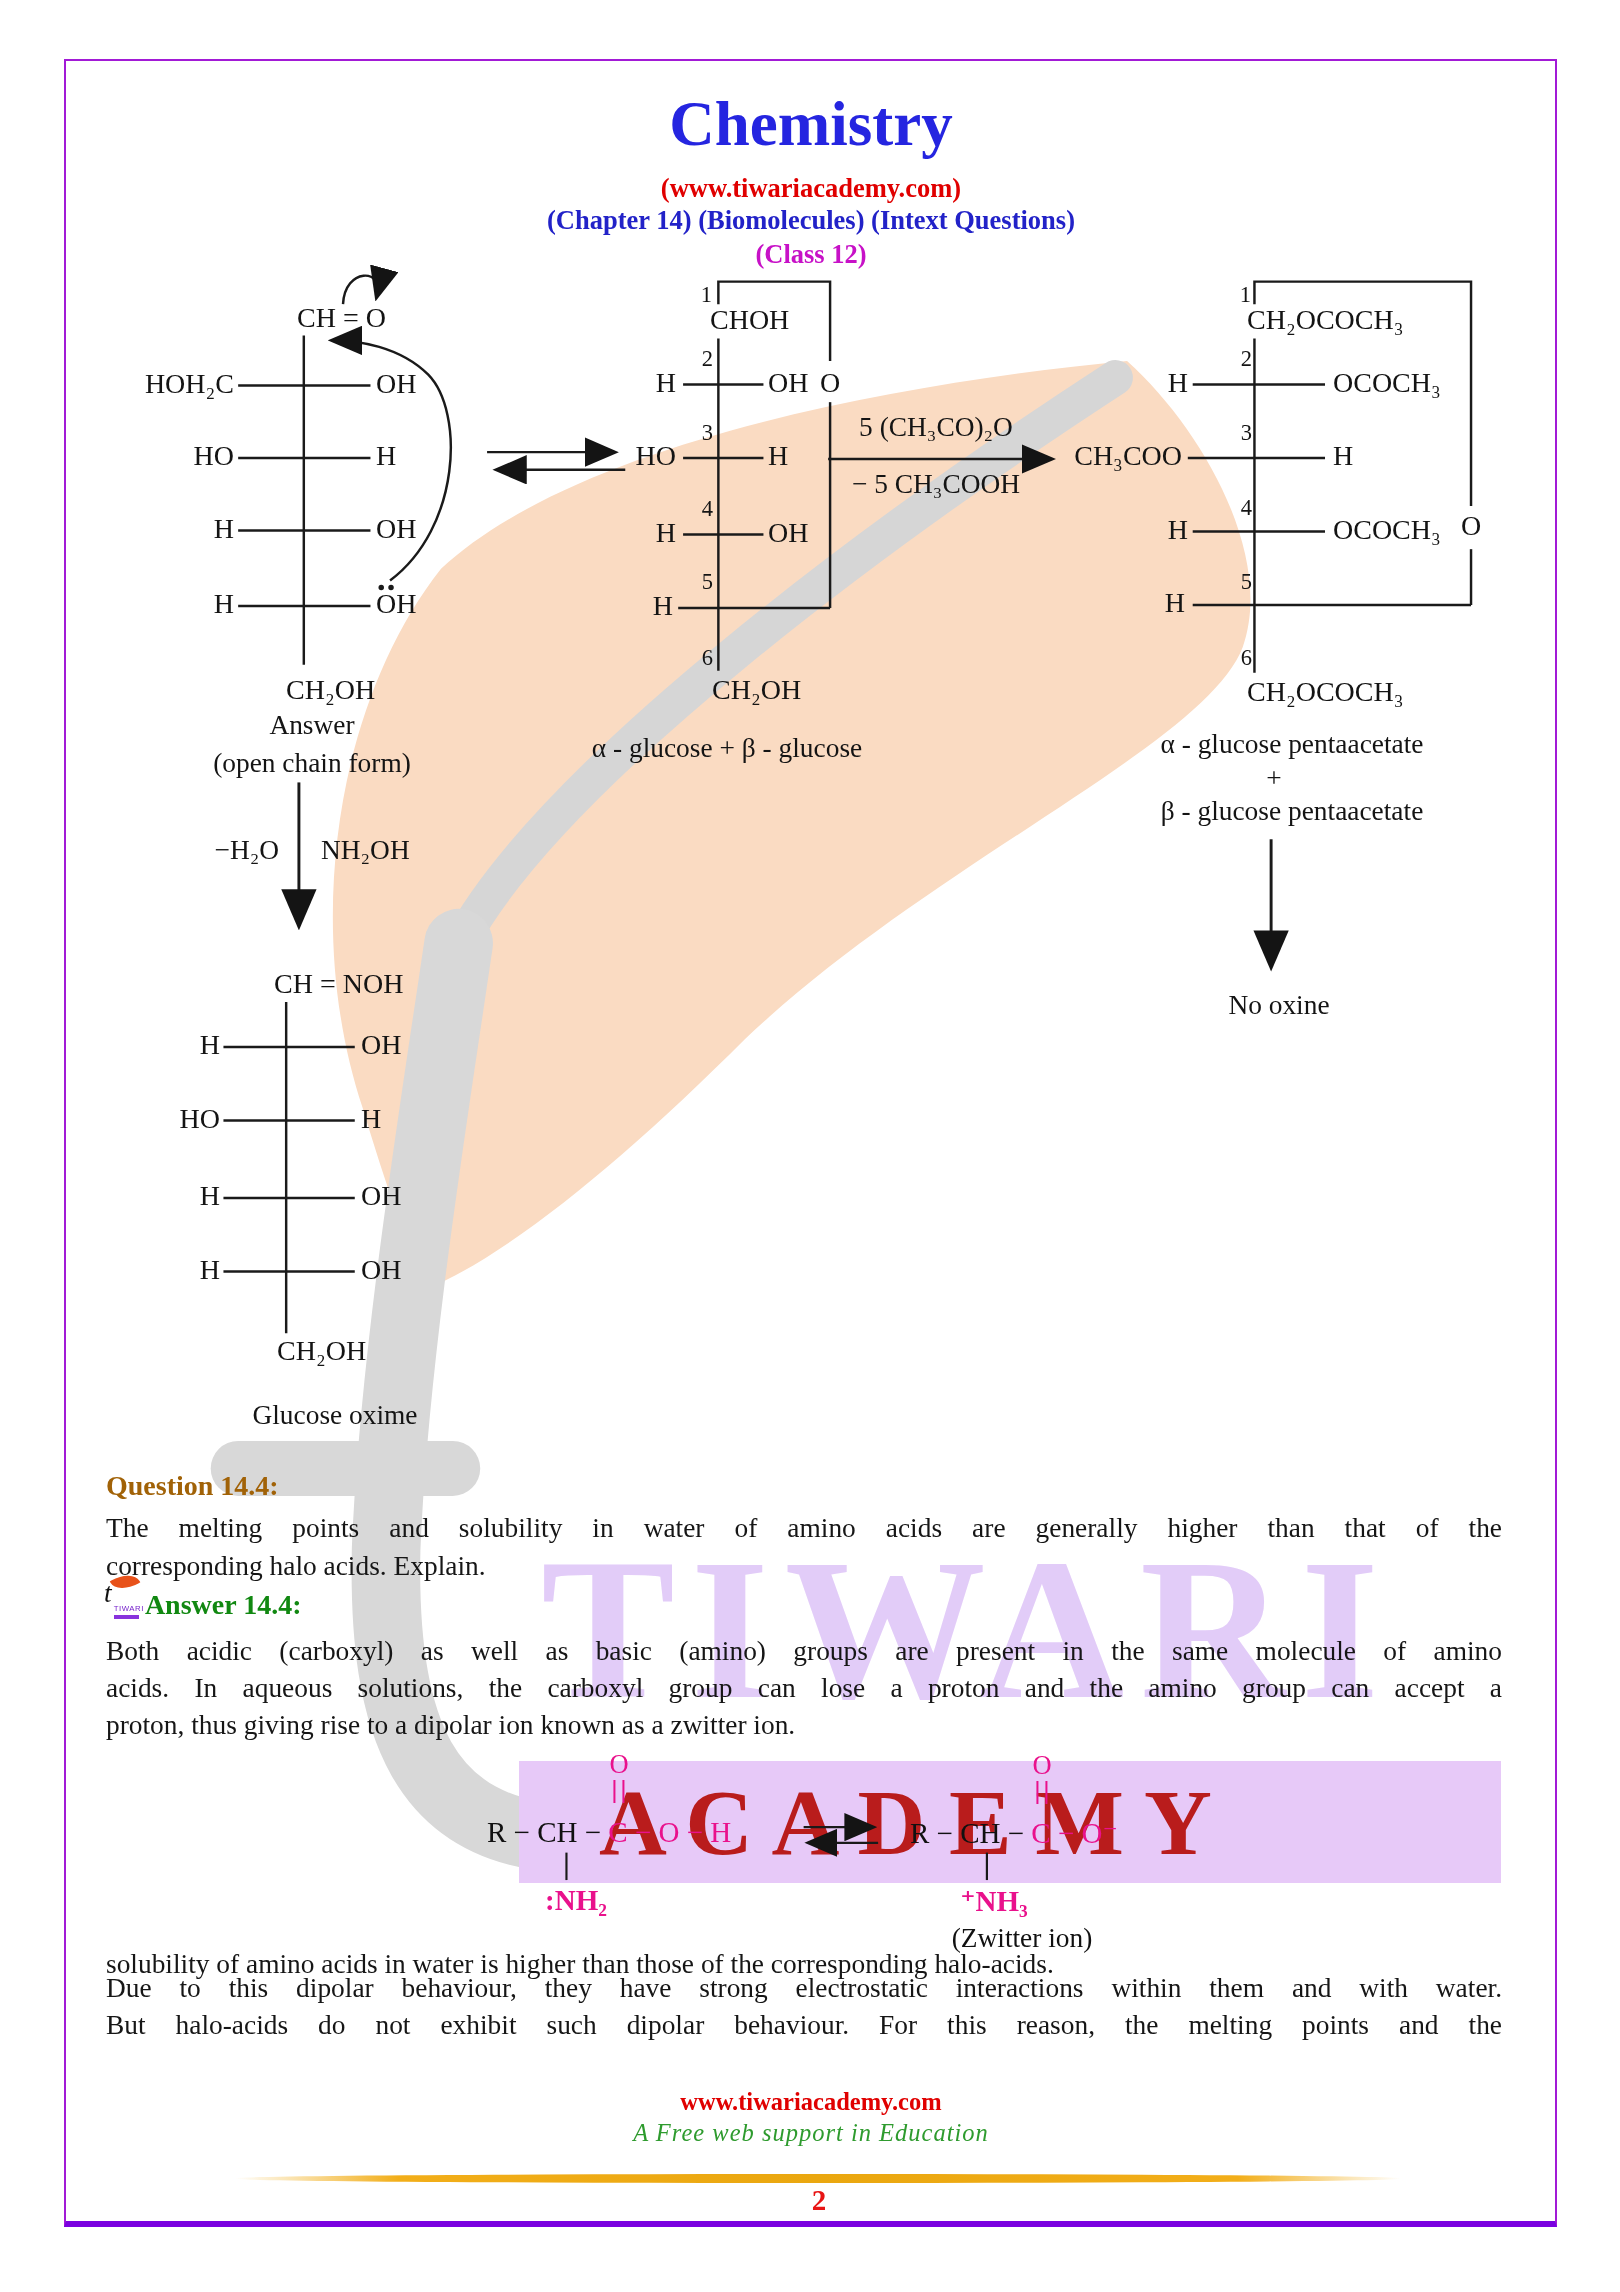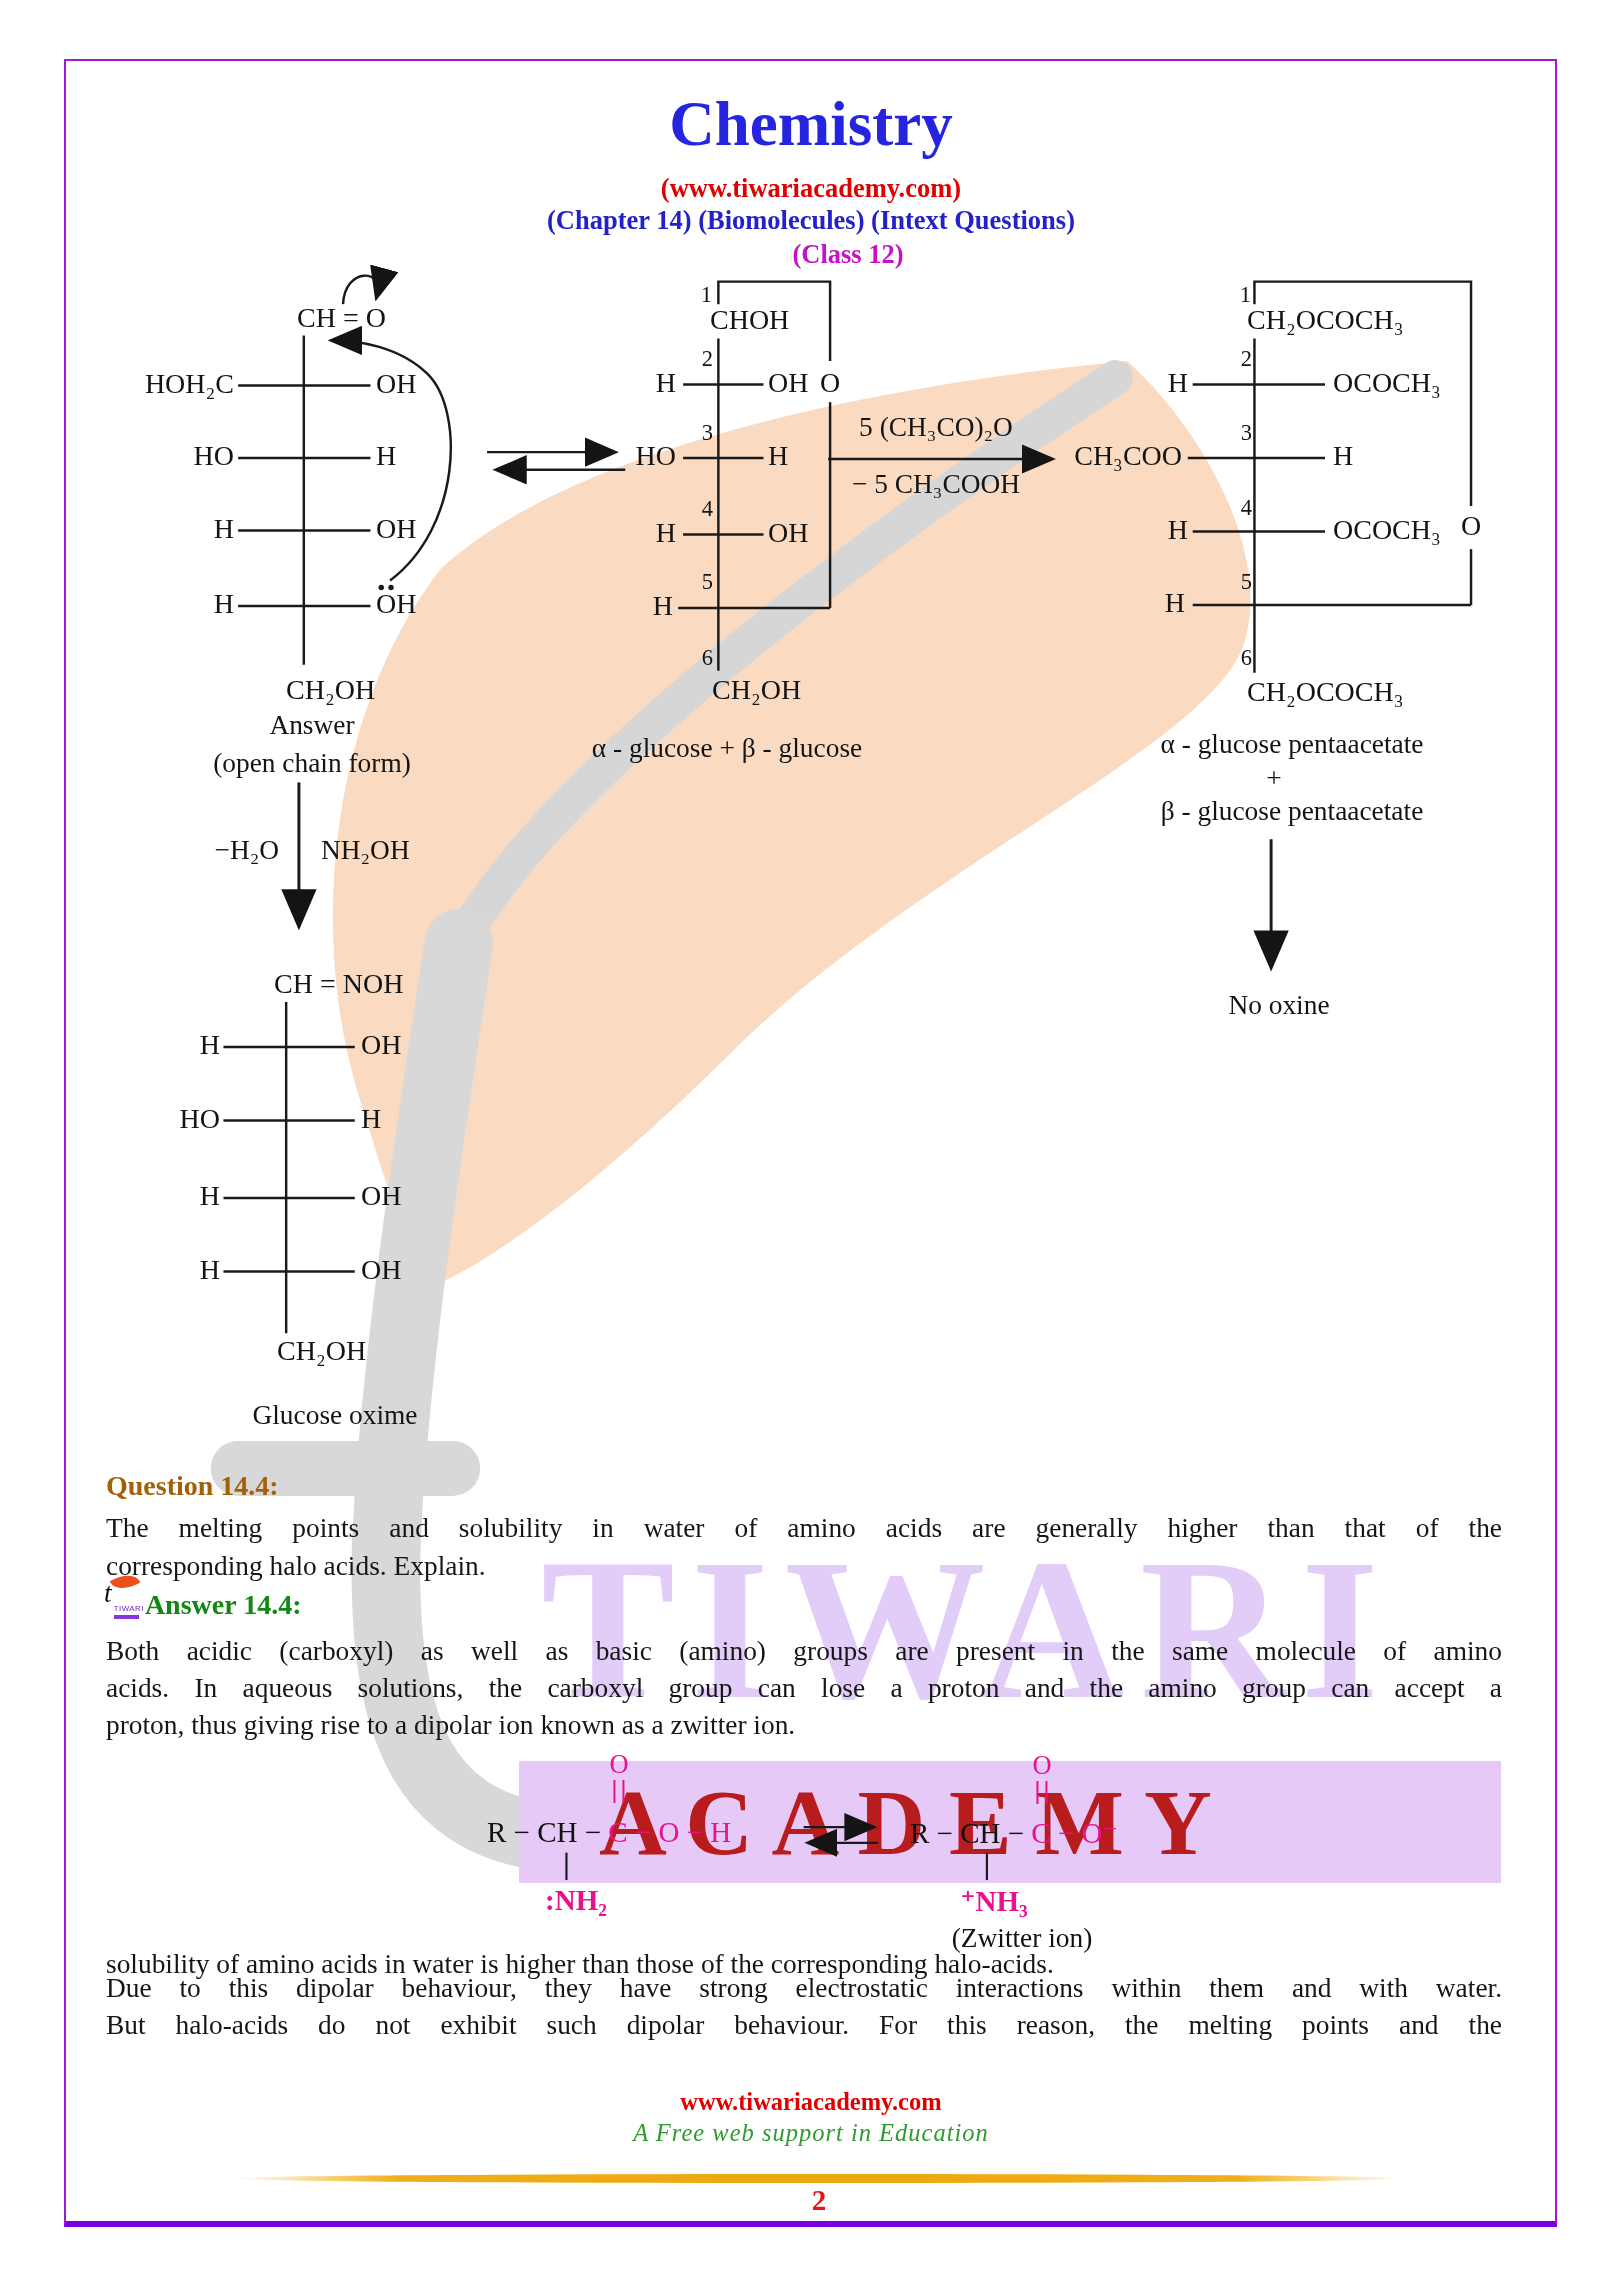--- a/index.html
+++ b/index.html
@@ -21,21 +21,21 @@
   .num{font-size:22.5px;}
   .cap{font-size:27.4px;}
   svg.overlay{position:absolute;left:0;top:0;z-index:2;pointer-events:none;}
   
   .h-title{position:absolute;left:811px;top:90px;transform:translateX(-50%);font-size:63px;line-height:1.1;
            font-weight:bold;color:#2525e0;z-index:2;white-space:nowrap;}
   .h-line{position:absolute;transform:translateX(-50%);left:811px;font-size:26.5px;font-weight:bold;
           white-space:nowrap;z-index:2;}
   .h-site{top:173px;color:#e00000;}
   .h-sub{top:205px;color:#2222c8;}
-  .h-class{top:239px;color:#c711c7;margin-left:37px;}
+  .h-class{top:239px;color:#c711c7;}
   
   .para{position:absolute;left:106px;width:1396px;font-size:27.4px;line-height:1.32;color:#161616;z-index:2;}
   .just{text-align:justify;text-align-last:justify;}
   .q-head{position:absolute;left:106px;top:1470px;font-size:28px;font-weight:bold;color:#a16207;z-index:2;}
   .ans-row{position:absolute;left:104px;top:1574px;display:flex;align-items:flex-end;z-index:2;}
   .a-head{font-size:28px;font-weight:bold;color:#118811;margin-left:3.9px;}
   
   .logo{position:relative;width:37px;height:47px;display:inline-block;}
   .logo-leaf{position:absolute;top:0;left:7.8px;width:25.5px;height:15.7px;background:#e8521a;
              border-radius:0 95% 0 95%;transform:rotate(-30deg);}

